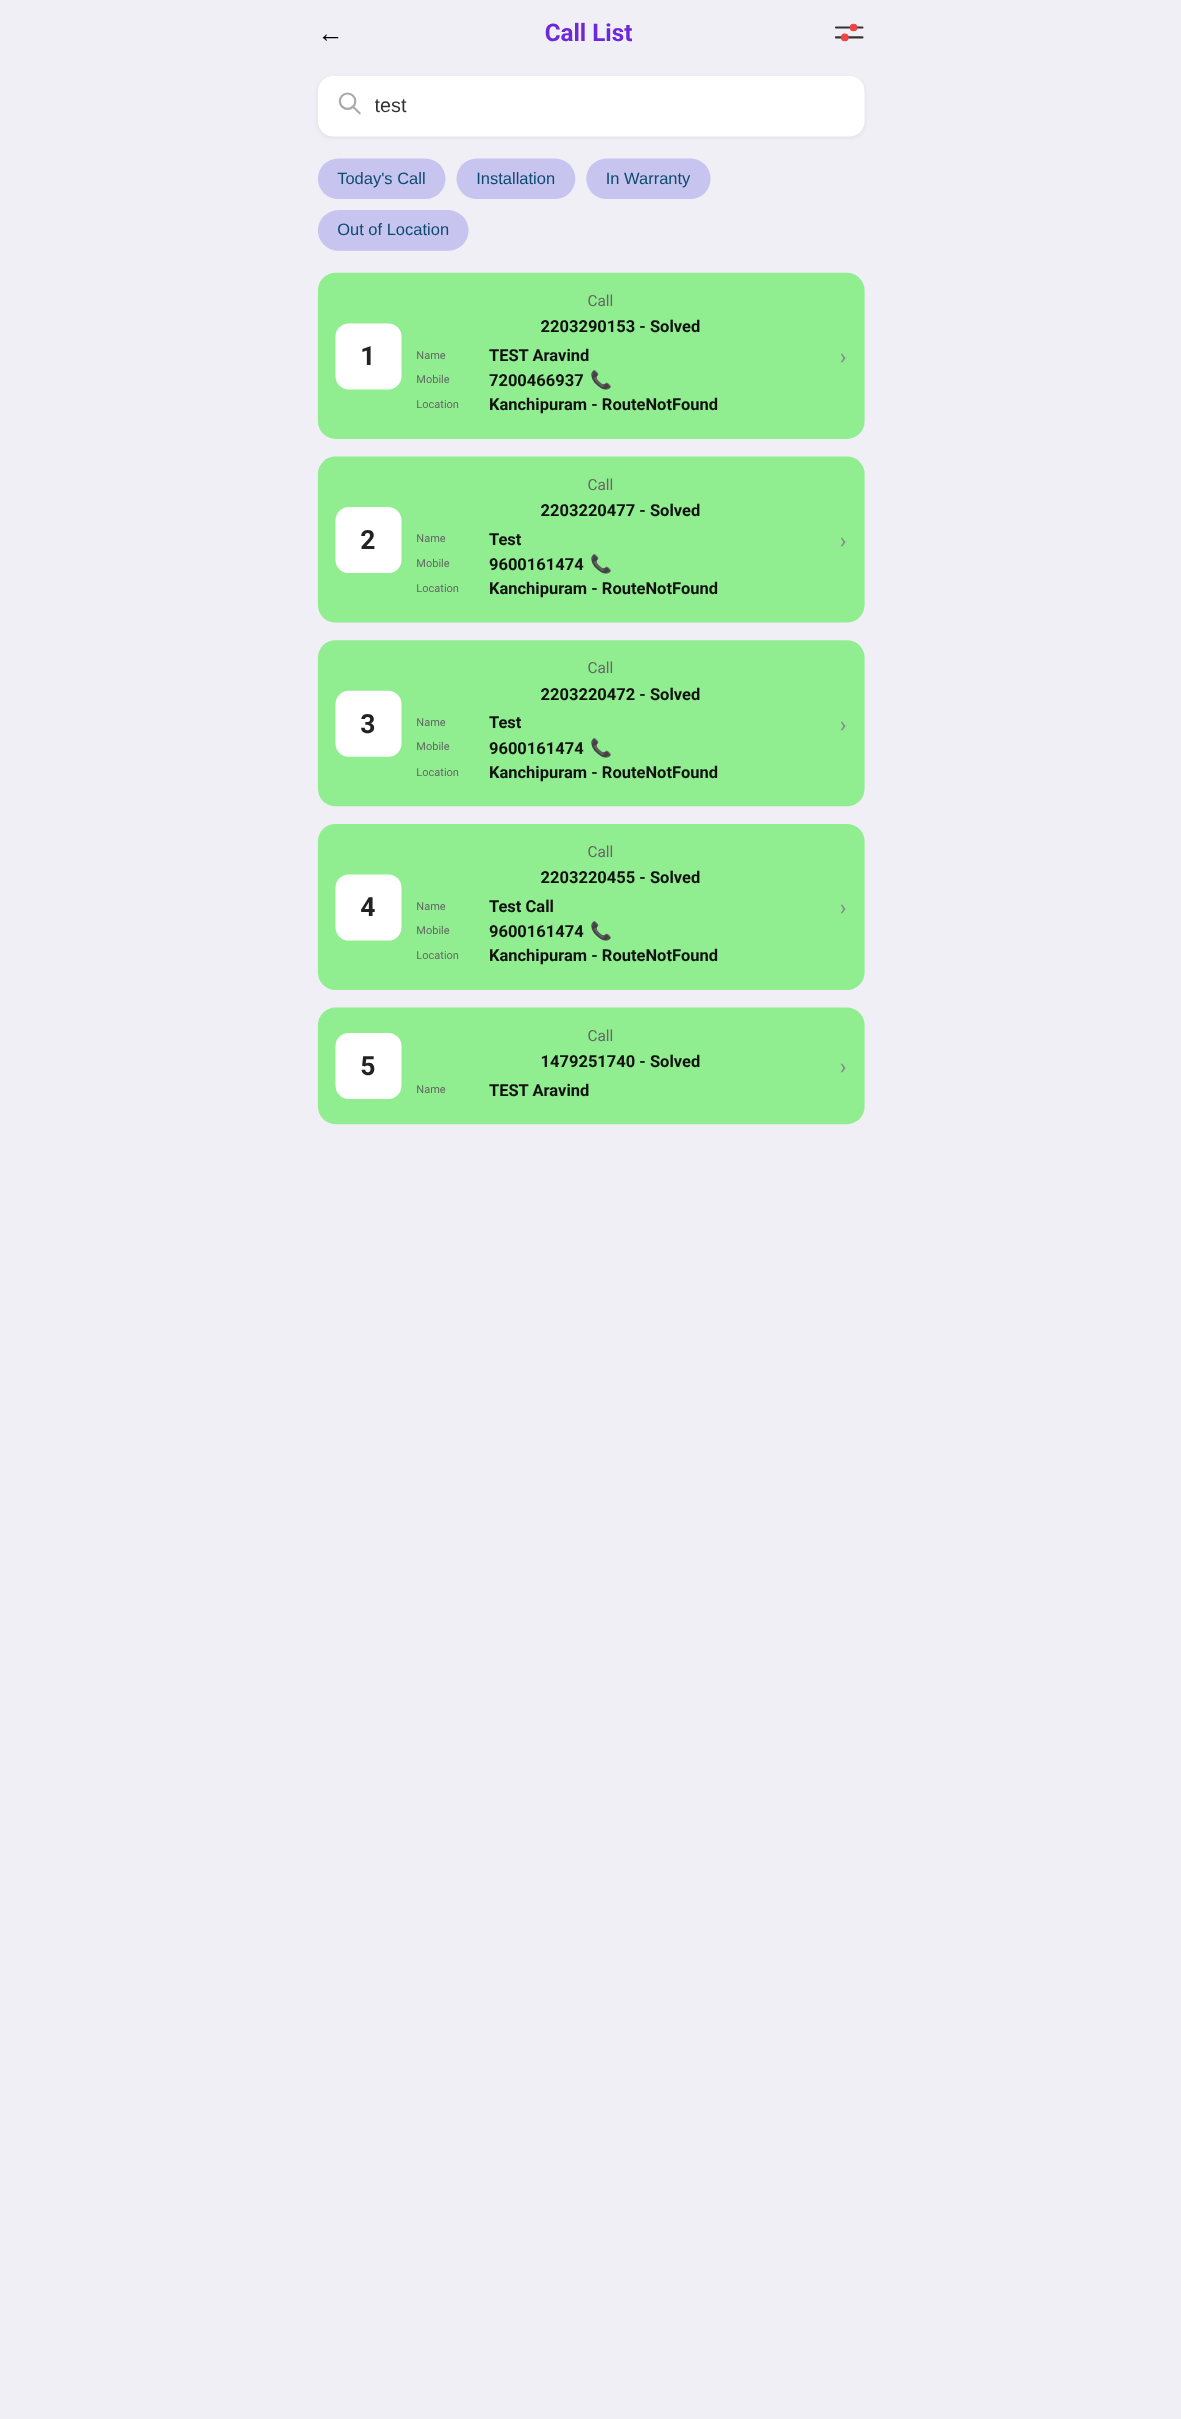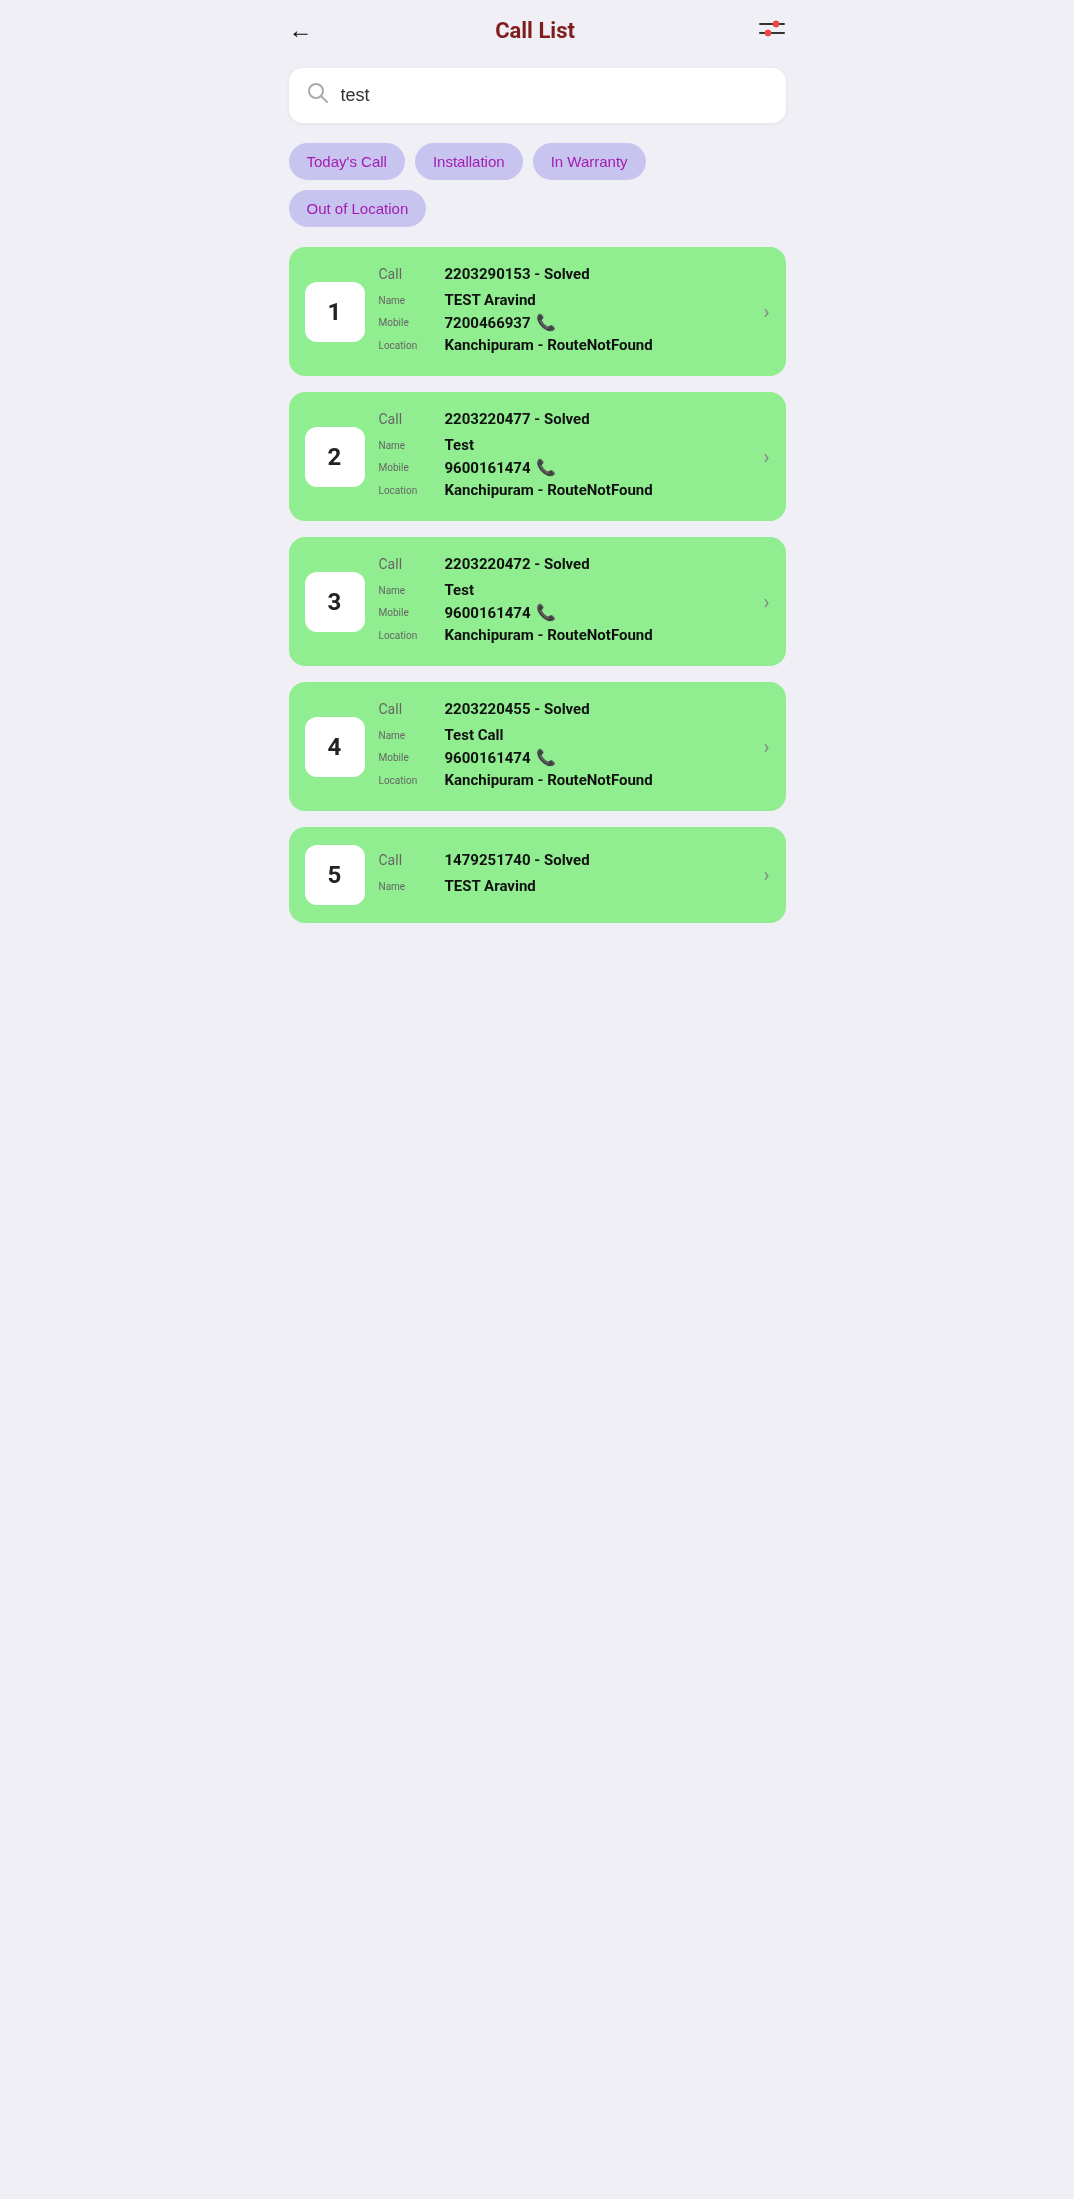--- a/index.html
+++ b/index.html
@@ -27,21 +27,21 @@
 
     .header-back {
       font-size: 24px;
       cursor: pointer;
       font-weight: bold;
     }
 
     .header-title {
       font-size: 22px;
       font-weight: 700;
-      color: #7f1d1d;
+      color: #6d28d9;
     }
 
     .header-filter {
       cursor: pointer;
       display: flex;
       flex-direction: column;
       gap: 3px;
       align-items: flex-end;
     }
 
@@ -77,21 +77,21 @@
       flex-wrap: wrap;
     }
 
     .filter-tab {
       background-color: #c8c4f0;
       border: none;
       border-radius: 20px;
       padding: 10px 18px;
       font-size: 15px;
       font-weight: 500;
-      color: #a21caf;
+      color: #0c4a6e;
       cursor: pointer;
     }
 
     .call-list {
       padding: 0 20px;
       display: flex;
       flex-direction: column;
       gap: 16px;
     }
 
@@ -154,20 +154,21 @@
     }
 
     .chevron-icon {
       color: #888;
       font-size: 20px;
       flex-shrink: 0;
     }
 
     .call-id-row {
       margin-bottom: 8px;
+      flex-direction: column;
     }
 
     .call-id-label {
       color: #666;
       font-size: 14px;
       min-width: 60px;
     }
 
     .call-id-value {
       font-size: 15px;

